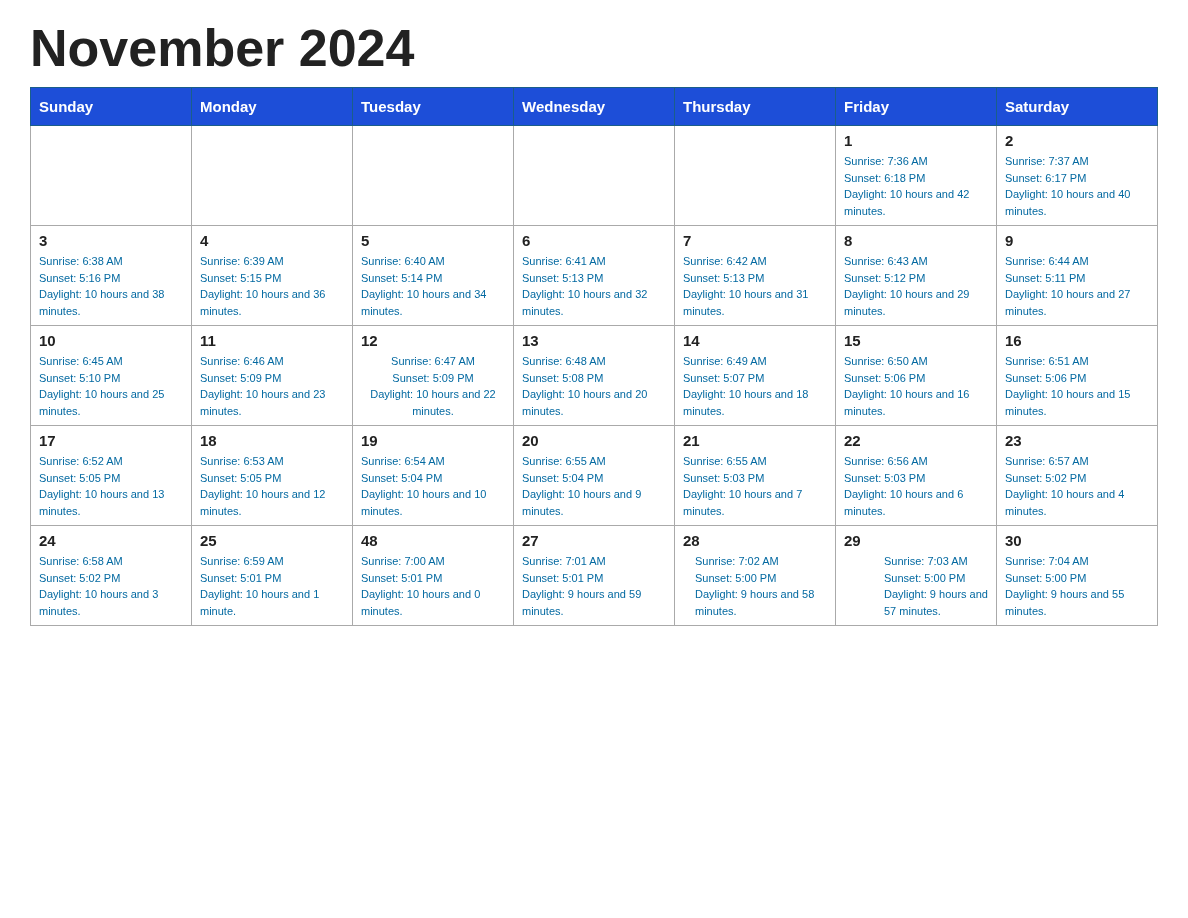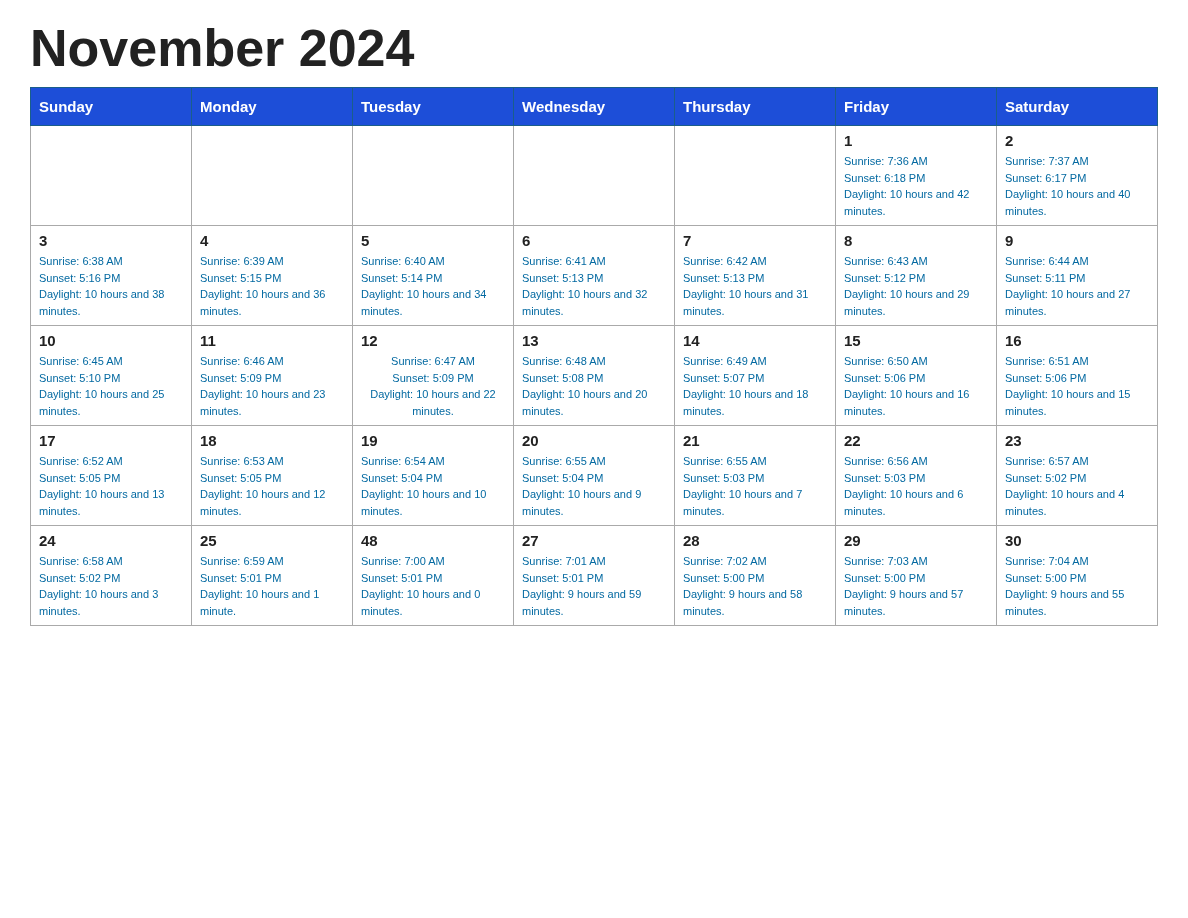--- a/index.html
+++ b/index.html
@@ -265,27 +265,27 @@
 Daylight: 10 hours and 0 minutes.</div>
         </td>
         <td>
           <div class="day-number">27</div>
           <div class="day-info" style="white-space: pre-line;">Sunrise: 7:01 AM
 Sunset: 5:01 PM
 Daylight: 9 hours and 59 minutes.</div>
         </td>
         <td>
           <div class="day-number">28</div>
-          <div class="day-info" style="white-space: pre-line;">Sunrise: 7:02 AM
+          <div class="day-info" style="white-space: pre-line; margin-left: 12px;">Sunrise: 7:02 AM
 Sunset: 5:00 PM
 Daylight: 9 hours and 58 minutes.</div>
         </td>
         <td>
           <div class="day-number">29</div>
-          <div class="day-info" style="white-space: pre-line;">Sunrise: 7:03 AM
+          <div class="day-info" style="white-space: pre-line; margin-left: 40px;">Sunrise: 7:03 AM
 Sunset: 5:00 PM
 Daylight: 9 hours and 57 minutes.</div>
         </td>
         <td>
           <div class="day-number">30</div>
           <div class="day-info" style="white-space: pre-line;">Sunrise: 7:04 AM
 Sunset: 5:00 PM
 Daylight: 9 hours and 55 minutes.</div>
         </td>
       </tr>

